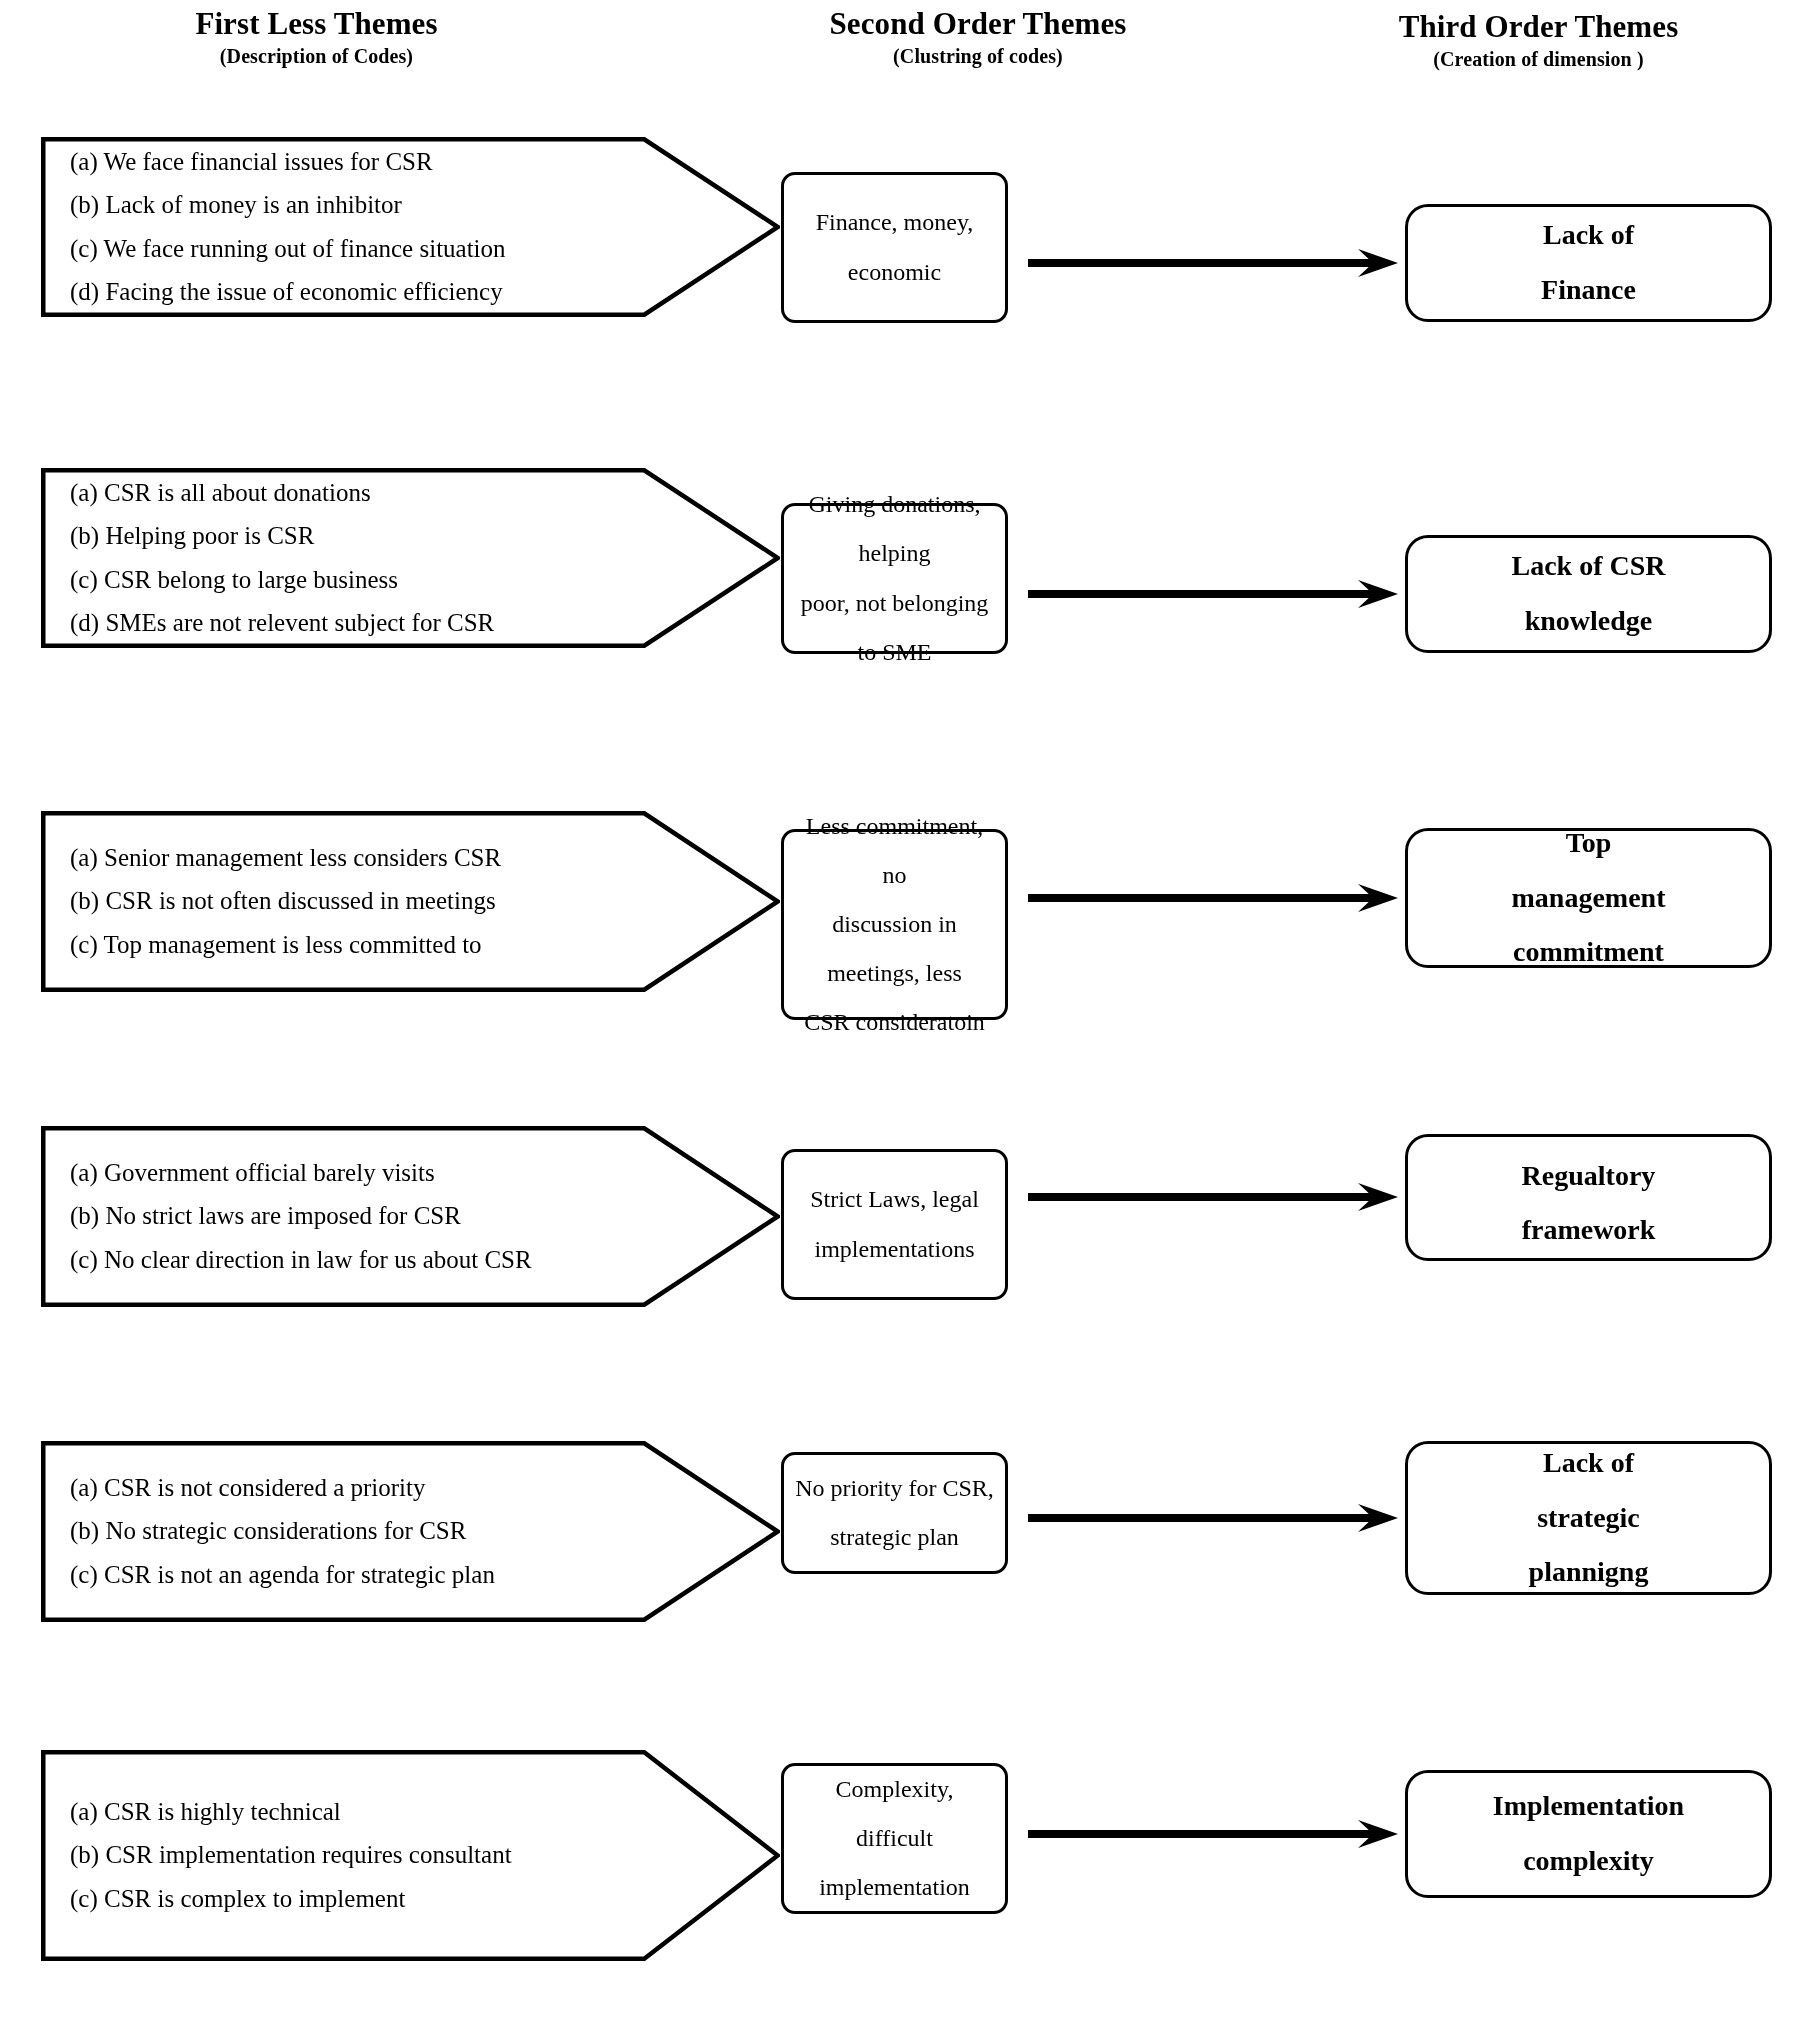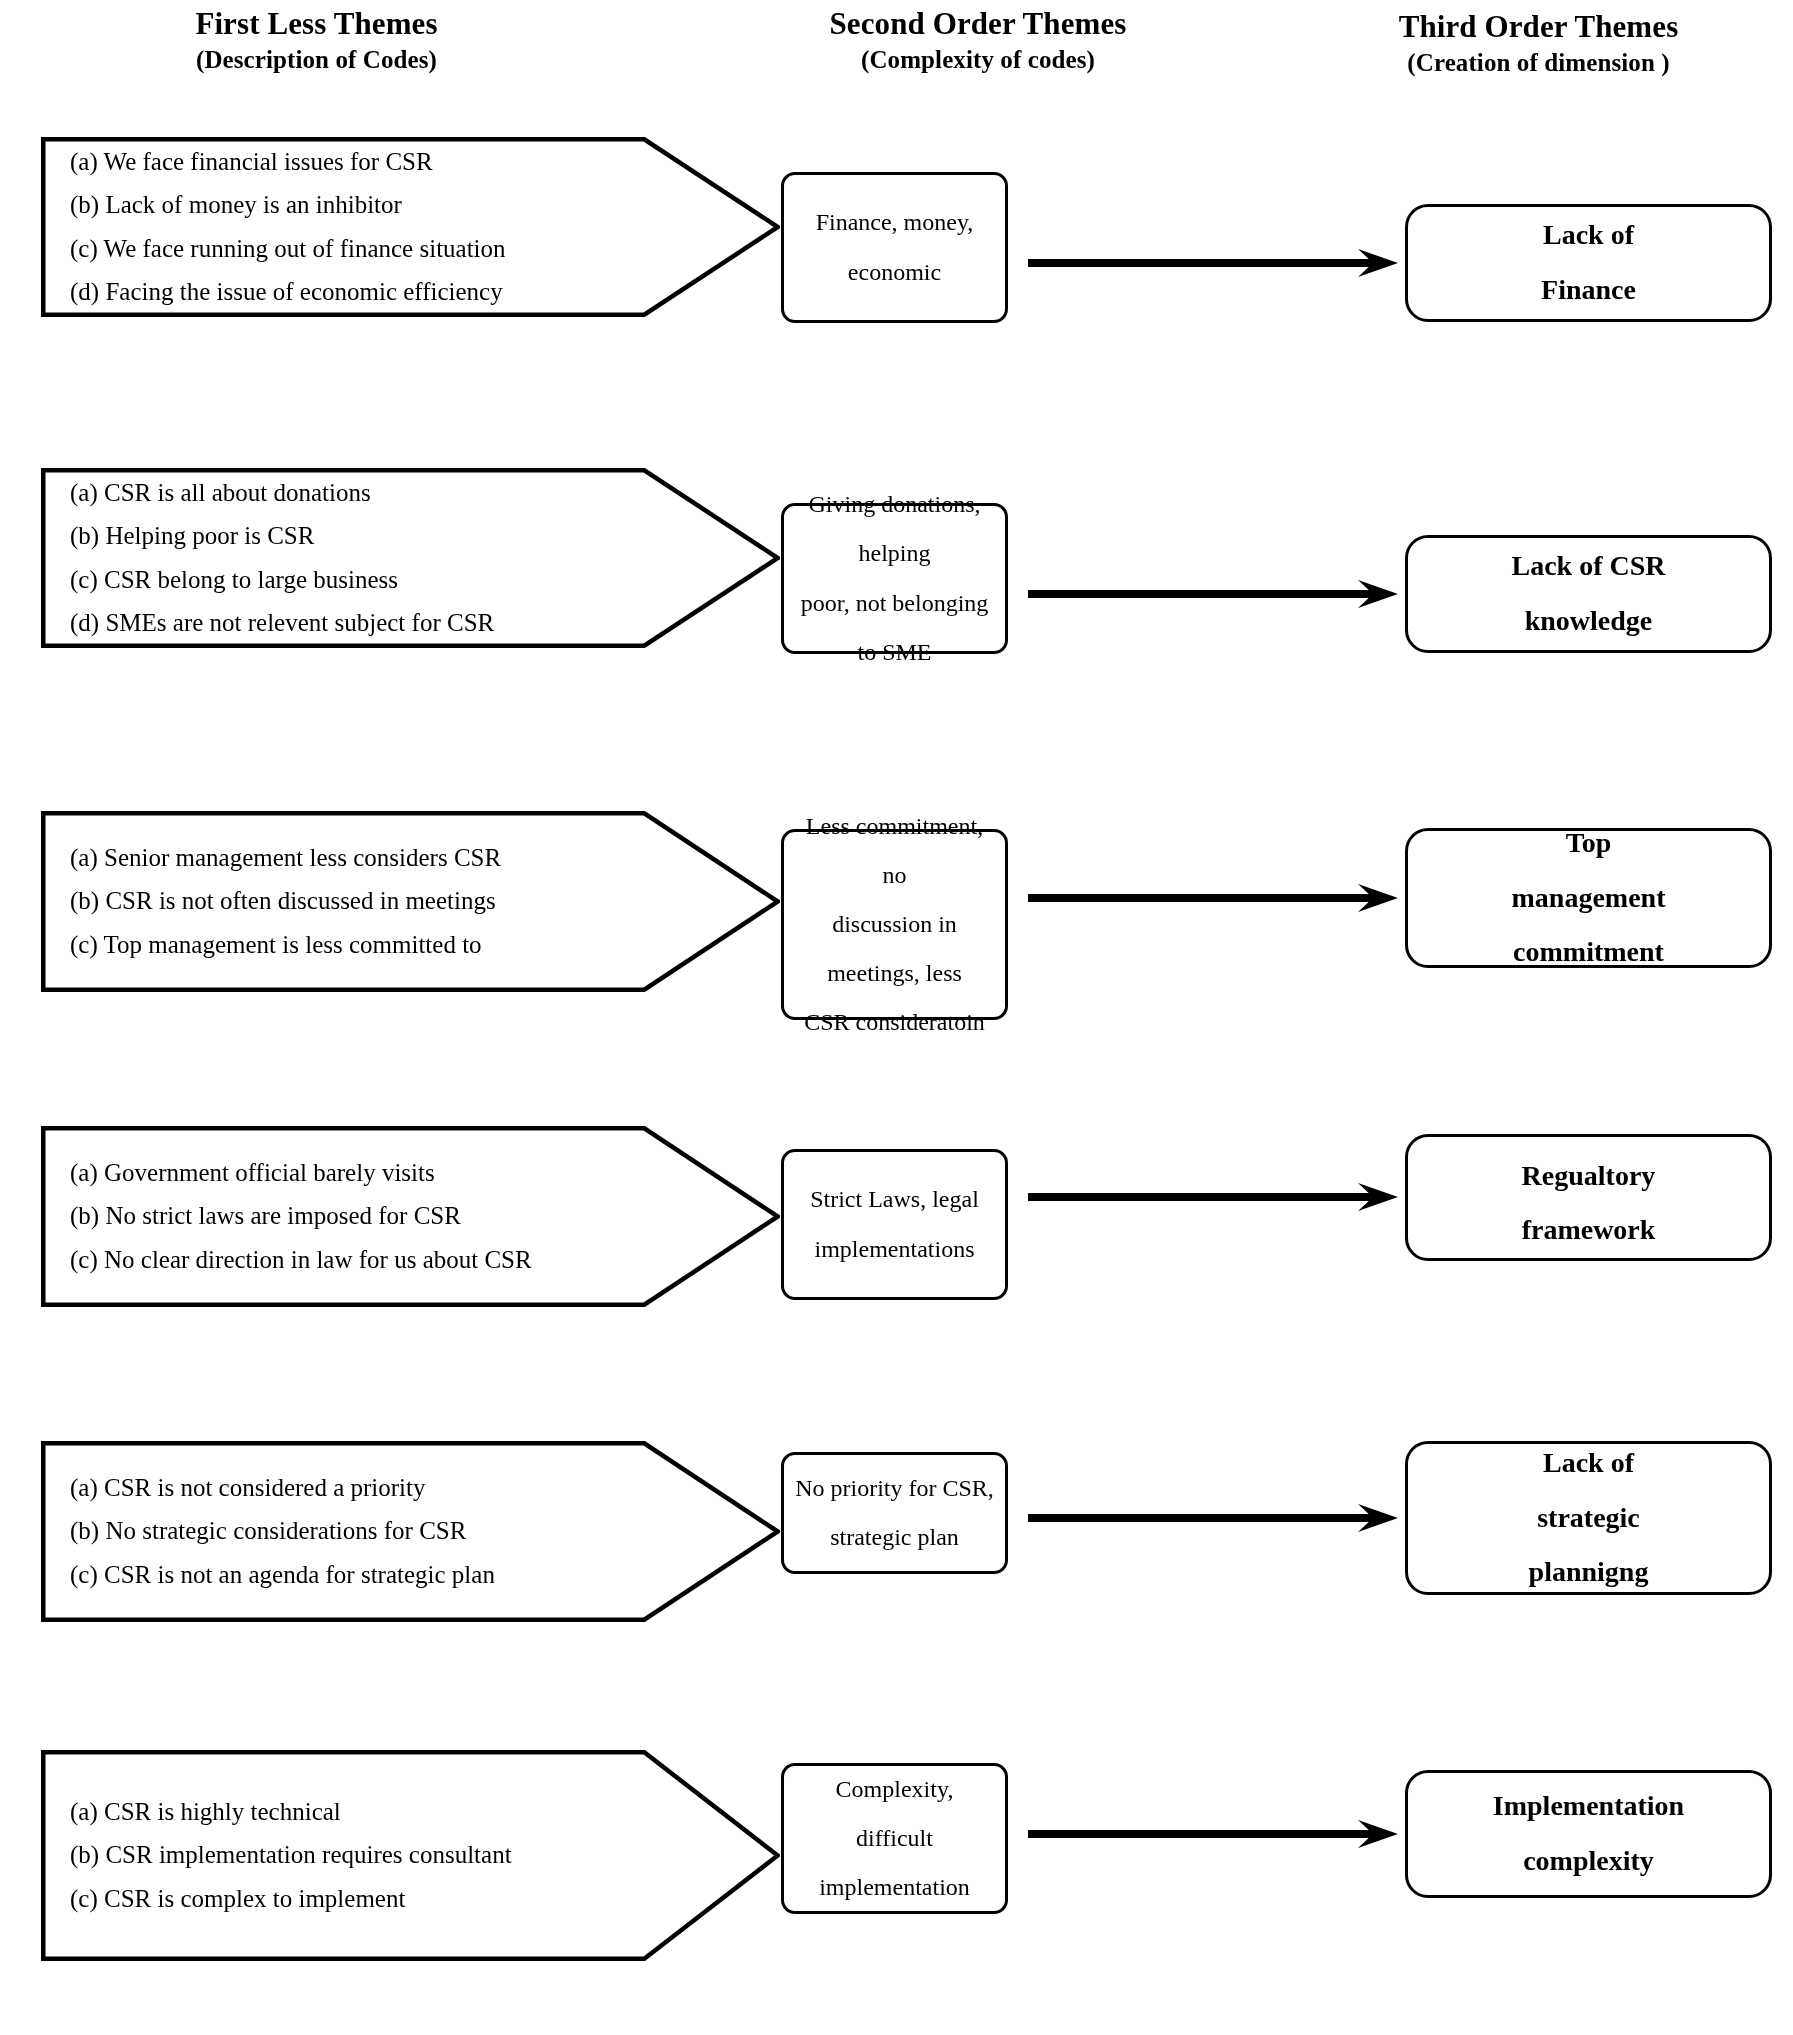--- a/index.html
+++ b/index.html
@@ -10,21 +10,21 @@
     color:#000;
     position:relative;
     overflow:hidden;
   }
   .canvas{position:relative;width:1793px;height:2035px;}
 
   
   .headers{position:absolute;left:0;top:0;width:1793px;height:126px;}
   .hdr{position:absolute;text-align:center;font-weight:bold;line-height:1.28;}
   .hdr .l1{display:block;font-size:31px;letter-spacing:0.1px;}
-  .hdr .l2{display:block;font-size:25px;letter-spacing:0.1px;}
+  .hdr .l2{display:block;font-size:20px;letter-spacing:0.1px;}
   #hdr-first {left:45px;  top:4px;  width:543px;}
   #hdr-second{left:724px;top:4px;  width:508px;}
   #hdr-third {left:1287px;top:7px; width:503px;}
 
   
   .row{position:absolute;left:0;width:1793px;}
 
   
   .fo-wrap{position:absolute;left:41px;top:0;width:739px;height:100%;}
   .fo-svg{position:absolute;left:0;top:0;width:739px;height:100%;}
@@ -68,21 +68,21 @@
 
 <div class="canvas">
 
   <div class="headers">
     <div class="hdr" id="hdr-first">
       <span class="l1">First Less Themes</span>
       <span class="l2">(Description of Codes)</span>
     </div>
     <div class="hdr" id="hdr-second">
       <span class="l1">Second Order Themes</span>
-      <span class="l2">(Complexity of codes)</span>
+      <span class="l2">(Clustring of codes)</span>
     </div>
     <div class="hdr" id="hdr-third">
       <span class="l1">Third Order Themes</span>
       <span class="l2">(Creation of dimension )</span>
     </div>
   </div>
 
   <div id="rows-host">
       <div class="row" style="top: 137px; height: 180px;">
         <div class="fo-wrap">

